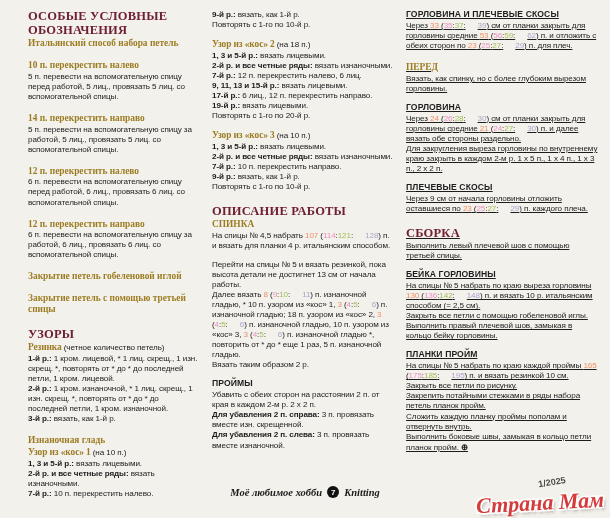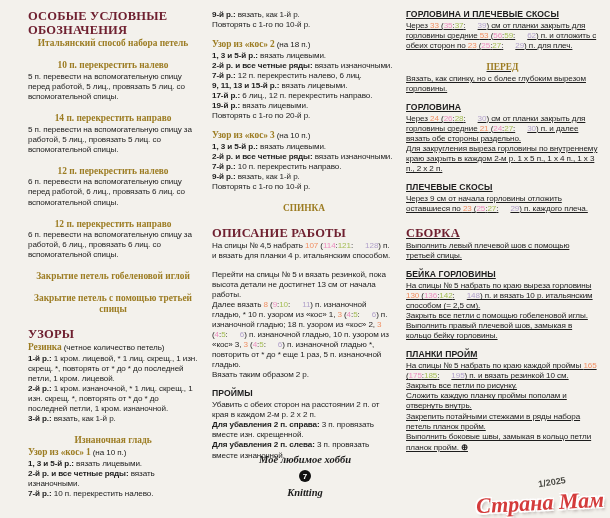--- a/index.html
+++ b/index.html
@@ -18,21 +18,21 @@
 
   .blk{margin:0;}
   .blk.h1{
     font-family:"Liberation Serif","DejaVu Serif",serif;
     font-weight:700;font-size:12.5px;line-height:1.08;
     color:var(--heading,#6f2030);letter-spacing:.2px;margin-top:13px;
   }
   .blk.h2{
     font-family:"Liberation Serif","DejaVu Serif",serif;
     font-weight:700;font-size:9.4px;line-height:1.15;
-    color:var(--subheading,#9c7c22);margin-top:11px;text-align:center;
+    color:var(--subheading,#9c7c22);margin-top:11px;
   }
   .blk.h3{
     font-weight:700;font-size:8.6px;line-height:1.15;
     color:var(--body,#1d1d1d);margin-top:9px;letter-spacing:.1px;
   }
   .blk.p{font-size:8.1px;line-height:1.24;letter-spacing:-0.1px;margin-top:1px;}
   .blk.p + .blk.p{margin-top:9px;}
   .blk:first-child{margin-top:0;}
   .blk.h1 + .blk.h2{margin-top:1px;}
   .blk.h1 + .blk.p, .blk.h2 + .blk.p, .blk.h3 + .blk.p{margin-top:1px;}
@@ -46,21 +46,21 @@
   .seg-c1{color:var(--size-1,#f08f63);text-align:center;}
   .seg-c2{color:var(--size-2,#ec8fc0);}
   .seg-c3{color:var(--size-3,#a4bd55);}
   .seg-c4{color:var(--size-4,#b2a2cb);padding-left:12px;}
   .seg-end{font-weight:700;font-size:8.5px;}
 
   .footer{
     position:absolute;left:0;right:0;bottom:20px;
     display:flex;align-items:center;justify-content:center;gap:5px;
     font-family:"Liberation Serif","DejaVu Serif",serif;
-    font-style:italic;font-weight:700;font-size:10.5px;color:#1c1c1c;flex-direction:column;
+    font-style:italic;font-weight:700;font-size:10.5px;color:#1c1c1c;
   }
   .page-circle{
     display:inline-flex;align-items:center;justify-content:center;
     width:12px;height:12px;border-radius:50%;
     background:#111;color:#fff;font-style:normal;
     font-family:"Liberation Sans",sans-serif;font-size:8px;font-weight:700;
   }
   .watermark{position:absolute;right:6px;bottom:2px;text-align:right;}
   .wm-issue{
     font-size:9px;font-weight:700;color:#4a4a44;
@@ -130,22 +130,22 @@
         <div class="line"><span>Повторять с 1-го по 20-й р.</span></div>
       </div>
       <div class="blk p">
         <div class="line"><span class="seg-o">Узор из «кос» 3</span><span> (на 10 п.)</span></div>
         <div class="line"><span class="seg-b">1, 3 и 5-й р.:</span><span> вязать лицевыми.</span></div>
         <div class="line"><span class="seg-b">2-й р. и все четные ряды:</span><span> вязать изнаночными.</span></div>
         <div class="line"><span class="seg-b">7-й р.:</span><span> 10 п. перекрестить направо.</span></div>
         <div class="line"><span class="seg-b">9-й р.:</span><span> вязать, как 1-й р.</span></div>
         <div class="line"><span>Повторять с 1-го по 10-й р.</span></div>
       </div>
+      <div class="blk h1">ОПИСАНИЕ РАБОТЫ</div>
       <div class="blk h2">СПИНКА</div>
-      <div class="blk h1">ОПИСАНИЕ РАБОТЫ</div>
       <div class="blk p">
         <div class="line"><span>На спицы № 4,5 набрать </span><span class="seg-c1">107</span><span> (</span><span class="seg-c2">114</span><span>:</span><span class="seg-c3">121</span><span>:</span><span class="seg-c4">128</span><span>) п. и вязать для планки 4 р. итальянским способом.</span></div>
       </div>
       <div class="blk p">
         <div class="line"><span>Перейти на спицы № 5 и вязать резинкой, пока высота детали не достигнет 13 см от начала работы.</span></div>
         <div class="line"><span>Далее вязать </span><span class="seg-c1">8</span><span> (</span><span class="seg-c2">9</span><span>:</span><span class="seg-c3">10</span><span>:</span><span class="seg-c4">11</span><span>) п. изнаночной гладью, * 10 п. узором из «кос» 1, </span><span class="seg-c1">3</span><span> (</span><span class="seg-c2">4</span><span>:</span><span class="seg-c3">5</span><span>:</span><span class="seg-c4">6</span><span>) п. изнаночной гладью; 18 п. узором из «кос» 2, </span><span class="seg-c1">3</span><span> (</span><span class="seg-c2">4</span><span>:</span><span class="seg-c3">5</span><span>:</span><span class="seg-c4">6</span><span>) п. изнаночной гладью, 10 п. узором из «кос» 3, </span><span class="seg-c1">3</span><span> (</span><span class="seg-c2">4</span><span>:</span><span class="seg-c3">5</span><span>:</span><span class="seg-c4">6</span><span>) п. изнаночной гладью *, повторить от * до * еще 1 раз, 5 п. изнаночной гладью.</span></div>
         <div class="line"><span>Вязать таким образом 2 р.</span></div>
       </div>
       <div class="blk h3">ПРОЙМЫ</div>
       <div class="blk p">
@@ -179,22 +179,22 @@
       <div class="blk h3">БЕЙКА ГОРЛОВИНЫ</div>
       <div class="blk p">
         <div class="line"><span>На спицы № 5 набрать по краю выреза горловины </span><span class="seg-c1">130</span><span> (</span><span class="seg-c2">136</span><span>:</span><span class="seg-c3">142</span><span>:</span><span class="seg-c4">148</span><span>) п. и вязать 10 р. итальянским способом (= 2,5 см).</span></div>
         <div class="line"><span>Закрыть все петли с помощью гобеленовой иглы.</span></div>
         <div class="line"><span>Выполнить правый плечевой шов, замыкая в кольцо бейку горловины.</span></div>
       </div>
       <div class="blk h3">ПЛАНКИ ПРОЙМ</div>
       <div class="blk p">
         <div class="line"><span>На спицы № 5 набрать по краю каждой проймы </span><span class="seg-c1">165</span><span> (</span><span class="seg-c2">175</span><span>:</span><span class="seg-c3">185</span><span>:</span><span class="seg-c4">195</span><span>) п. и вязать резинкой 10 см.</span></div>
         <div class="line"><span>Закрыть все петли по рисунку.</span></div>
+        <div class="line"><span>Закрепить потайными стежками в ряды набора петель планок пройм.</span></div>
         <div class="line"><span>Сложить каждую планку проймы пополам и отвернуть внутрь.</span></div>
-        <div class="line"><span>Закрепить потайными стежками в ряды набора петель планок пройм.</span></div>
         <div class="line"><span>Выполнить боковые швы, замыкая в кольцо петли планок пройм. </span><span class="seg-end">⊕</span></div>
       </div>
     </div>
 
   <div class="footer">
     <span>Моё любимое хобби</span>
     <span class="page-circle">7</span>
     <span>Knitting</span>
   </div>
 

